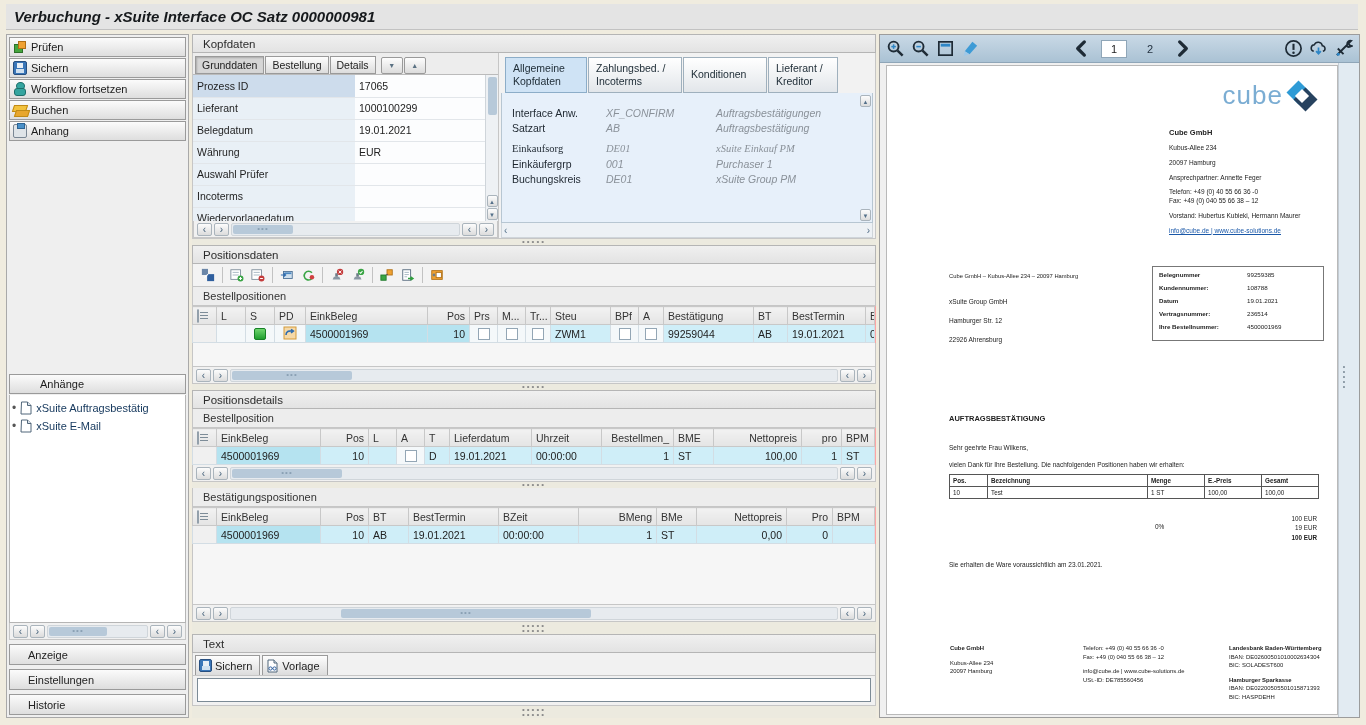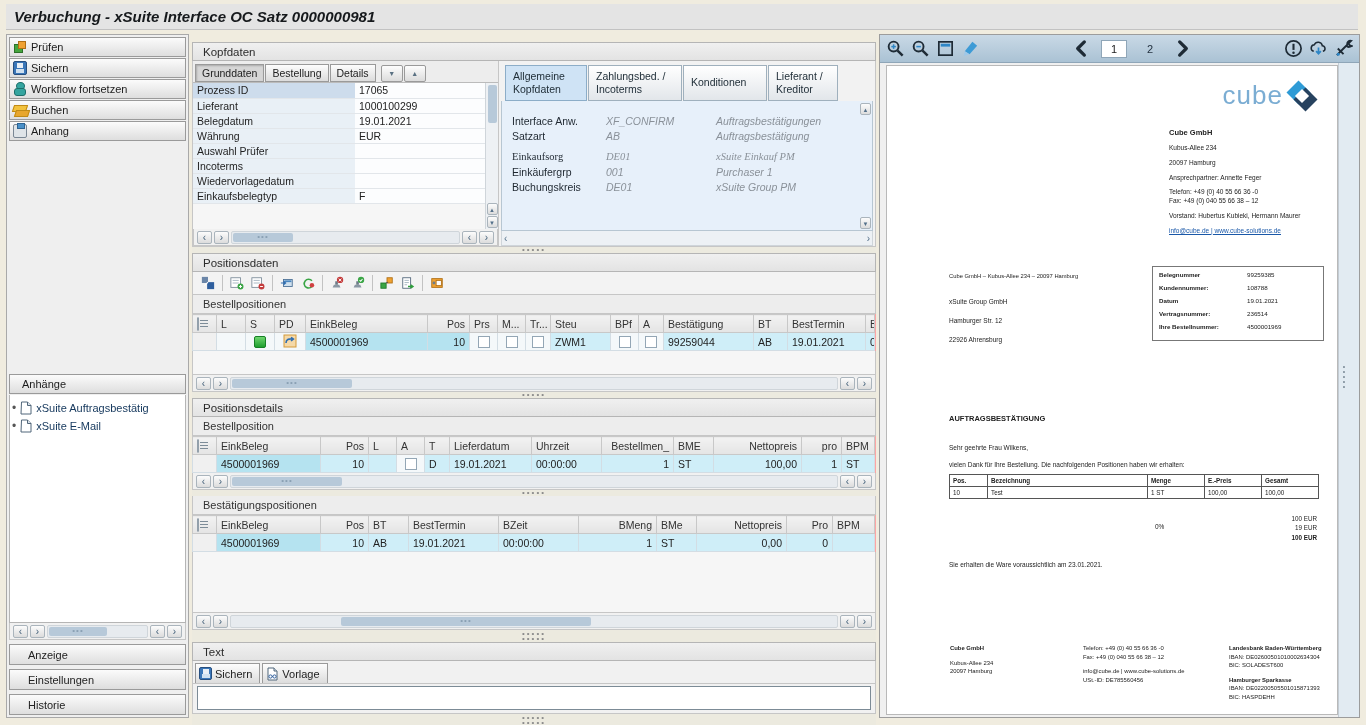--- a/index.html
+++ b/index.html
@@ -45,31 +45,31 @@
   .ic-save:after { content:""; position:absolute; left:2px; bottom:1px; width:8px; height:4px; background:#cfe0f0; }
   .ic-flow:before { content:""; position:absolute; left:3px; top:0; width:7px; height:6px; border-radius:50%; background:#35a5a0; border:1px solid #1d6f6b; }
   .ic-flow:after { content:""; position:absolute; left:1px; bottom:0; width:10px; height:6px; border-radius:3px; background:#35a5a0; border:1px solid #1d6f6b; }
   .ic-post:before { content:""; position:absolute; left:0; top:2px; width:12px; height:5px; background:#f2c23e; border:1px solid #c08a16; transform:skewX(-18deg); }
   .ic-post:after { content:""; position:absolute; left:2px; top:7px; width:12px; height:5px; background:#e8a62c; border:1px solid #c08a16; transform:skewX(-18deg); }
   .ic-clip { border:1px solid #7a8794; background:#dfe4e8; border-radius:2px; }
   .ic-clip:before { content:""; position:absolute; left:3px; top:-2px; width:6px; height:4px; background:#4a90c8; border:1px solid #2d6494; }
   .doc-ic { width:12px; height:14px; flex:none; }
 
   
-  .center { position:absolute; left:192px; top:42px; width:684px; height:684px; display:flex; flex-direction:column; background:#fca5a5;justify-content:flex-end; }
+  .center { position:absolute; left:192px; top:34px; width:684px; height:684px; display:flex; flex-direction:column; background:#fca5a5;justify-content:flex-end; }
   .kopf-body { height:186px; display:flex; flex:none; }
   .kopf-left { width:307px; border:1px solid #c6c6c6; border-top:none; background:#f6f6f6; display:flex; flex-direction:column; }
   .tabstrip { height:22px; display:flex; align-items:flex-end; gap:1px; padding:2px 2px 0 2px; background:#ededed; border-bottom:1px solid #bbb; flex:none; }
   .tab-btn { height:18px; padding:0 6px; background:linear-gradient(#fdfdfd,#dcdcdc); border:1px solid #9a9a9a; display:flex; align-items:center; font-size:10.5px; }
   .tab-btn.active { background:#d6d6d6; box-shadow:inset 1px 1px 2px #aaa; }
   .tab-sep { width:3px; }
   .arrow-btn { width:22px; height:17px; background:linear-gradient(#fdfdfd,#dcdcdc); border:1px solid #9a9a9a; font-size:7px; color:#5a7183; text-align:center; line-height:15px; border-radius:2px; }
   .kv-wrap { flex:1; display:flex; overflow:hidden; }
   .kv { flex:1; border-collapse:collapse; align-self:flex-start; }
-  .kv td { height:15px; font-size:10.5px; padding:0 4px; border-bottom:1px solid #e2e6ea; white-space:nowrap; overflow:hidden; }
+  .kv td { height:22px; font-size:10.5px; padding:0 4px; border-bottom:1px solid #e2e6ea; white-space:nowrap; overflow:hidden; }
   .kv .lab { width:162px; background:#e9f0f6; color:#1e1e1e; }
   .kv tr:first-child .lab { background:#cddcec; }
   .kv .val { background:#fcfdfe; }
   .vstrip { width:13px; background:#eef1f4; border-left:1px solid #cfd5da; display:flex; flex-direction:column; align-items:center; flex:none; }
   .vthumb { width:9px; height:38px; background:#b7c9d9; border-radius:2px; margin-top:2px; }
   .vsp { flex:1; }
   .varr { width:11px; height:12px; font-size:6px; color:#54708a; text-align:center; line-height:12px; background:linear-gradient(#fcfcfc,#dcdcdc); border:1px solid #aab4bc; border-radius:2px; margin-bottom:1px; }
 
   .kopf-right { flex:1; border:1px solid #c6c6c6; border-top:none; border-left:none; background:#f2f2f2; display:flex; flex-direction:column; }
   .dtab-strip { height:40px; display:flex; align-items:flex-end; padding:3px 14px 0 6px; gap:1px; flex:none; }
@@ -167,21 +167,21 @@
     </div>
     <div class="side-btn">
       <span class="mi ic-post"></span>
       <span>Buchen</span>
     </div>
     <div class="side-btn">
       <span class="mi ic-clip"></span>
       <span>Anhang</span>
     </div>
     <div class="side-spacer"></div>
-    <div class="side-btn" style="justify-content:flex-start;padding-left:12px;">
+    <div class="side-btn" style="justify-content:flex-start;padding-left:30px;">
       <span>Anhänge</span>
     </div>
     <div class="attach-list">
       <div class="attach-item">
         <span class="bullet">•</span>
         <svg class="doc-ic" viewBox="0 0 12 14">
             <path d="M1.5 1 h6 l3.5 3.5 v8.5 h-10 z" fill="#fff" stroke="#51667a"></path>
             <path d="M7.5 1 v3.5 h3.5" fill="#dbe4ec" stroke="#51667a"></path>
           </svg>
         <span>xSuite Auftragsbestätig</span>

